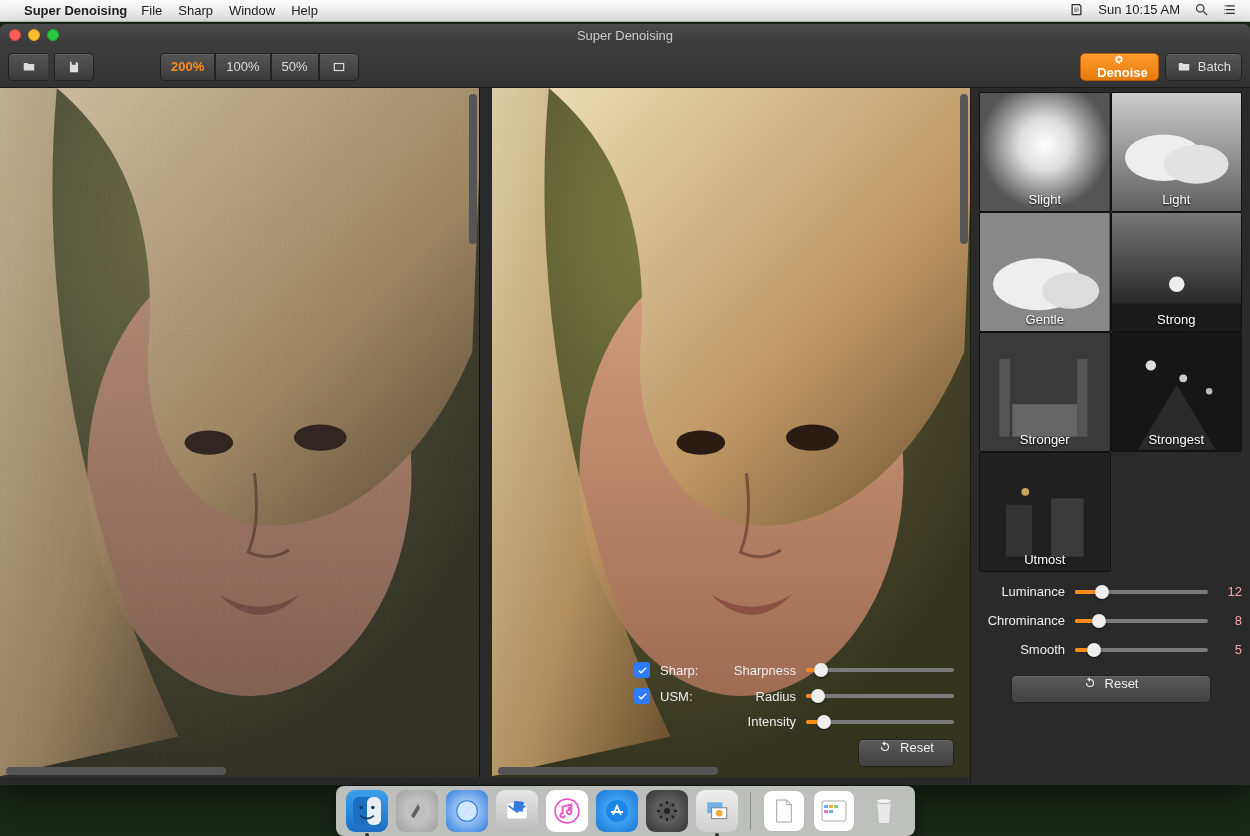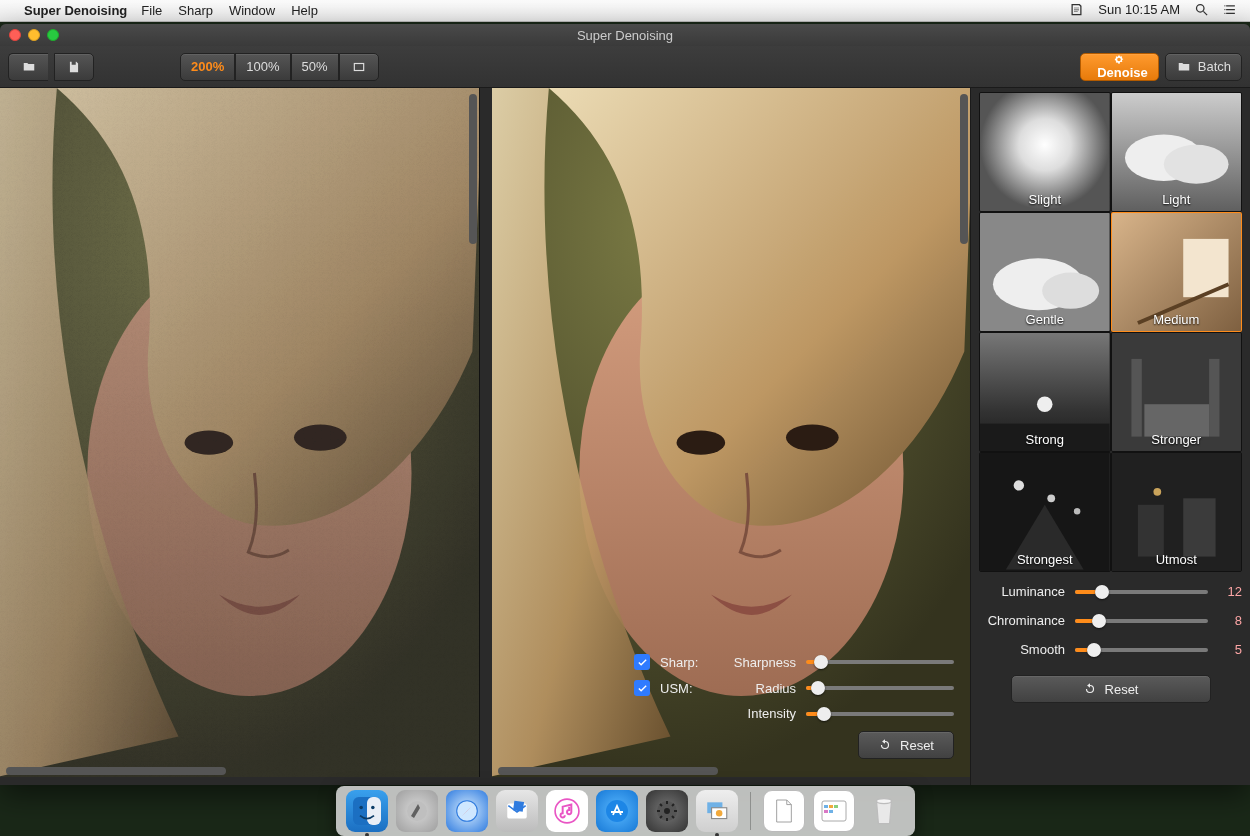--- a/index.html
+++ b/index.html
@@ -22,21 +22,21 @@
 .tl { width:12px; height:12px; border-radius:50%; }
 .tl.r { background:#ff5f57; border:1px solid #e0443e; }
 .tl.y { background:#ffbd2e; border:1px solid #dea123; }
 .tl.g { background:#28c940; border:1px solid #1dac2c; }
 .titlebar .title { margin:0 auto; color:#ccc; font-size:13px; }
 
 .toolbar { height:42px; background:linear-gradient(#3d3d3d,#323232); border-bottom:1px solid #1a1a1a; display:flex; align-items:center; padding:0 8px; gap:6px; }
 .tbtn { height:28px; min-width:40px; padding:0 10px; background:linear-gradient(#555,#3b3b3b); border:1px solid #222; border-radius:5px; display:flex; align-items:center; justify-content:center; color:#ddd; font-size:13px; cursor:pointer; box-shadow:inset 0 1px 0 rgba(255,255,255,.08); }
 .tbtn.group-l { border-radius:5px 0 0 5px; border-right:none; }
 .tbtn.group-r { border-radius:0 5px 5px 0; }
-.zoomgroup { display:flex; margin-left:80px; }
+.zoomgroup { display:flex; margin-left:60px; }
 .zoomgroup .seg { border-radius:0; border-right:1px solid #222; }
 .zoomgroup .seg:first-child { border-radius:5px 0 0 5px; }
 .zoomgroup .seg:last-child { border-radius:0 5px 5px 0; border-right:1px solid #222; }
 .zoomgroup .seg.active { color:#ff8c1a; font-weight:700; }
 .toolbar svg { width:16px; height:14px; fill:#ddd; }
 .toolbar .tab-right { margin-left:auto; display:flex; gap:6px; }
 .toolbar .tab-right .tbtn.active { background:linear-gradient(#ff9a2e,#e77b0b); color:#fff; border-color:#b35b00;flex-direction:column; }
 .toolbar .tab-right .tbtn.active svg { fill:#fff; }
 
 
@@ -46,32 +46,32 @@
 .pane.left { border-right:1px solid #111; }
 .pane .scroll-v { position:absolute; right:2px; top:6px; width:8px; height:150px; background:#555; border-radius:4px; }
 .pane .scroll-h { position:absolute; left:6px; right:12px; bottom:2px; height:8px; }
 .pane .scroll-h .thumb { width:220px; height:8px; background:#555; border-radius:4px; }
 
 
 .face { width:100%; height:100%; }
 .face.orig { filter:saturate(.85) contrast(.9); }
 .face.proc { filter:blur(0px) saturate(1.05); }
 
-.overlay-controls { position:absolute; right:16px; bottom:18px; width:320px; color:#eee; font-size:13px; }
+.overlay-controls { position:absolute; right:16px; bottom:10px; width:320px; color:#eee; font-size:13px; }
 .overlay-controls .row { display:flex; align-items:center; gap:10px; margin-bottom:10px; }
 .overlay-controls .row .chk { width:16px; height:16px; background:#2f7bff; border-radius:3px; display:flex; align-items:center; justify-content:center; }
 .overlay-controls .row .chk svg { width:11px; height:11px; fill:#fff; }
 .overlay-controls .row .lab { min-width:52px; }
 .overlay-controls .row .param { min-width:74px; text-align:right; }
 .overlay-controls .row .slider { flex:1; height:4px; background:#7a7a7a; border-radius:2px; position:relative; }
 .overlay-controls .row .slider .fill { position:absolute; left:0; top:0; bottom:0; background:#ff8c1a; border-radius:2px; }
 .overlay-controls .row .slider .knob { position:absolute; top:-5px; width:14px; height:14px; background:#eee; border-radius:50%; transform:translateX(-50%); box-shadow:0 1px 2px rgba(0,0,0,.6); }
 .overlay-controls .reset { margin-top:6px; margin-left:auto; width:96px; }
 
-.reset-btn { height:28px; background:linear-gradient(#5a5a5a,#414141); border:1px solid #222; border-radius:5px; display:flex; align-items:center; justify-content:center; gap:8px; color:#eee; cursor:pointer; box-shadow:inset 0 1px 0 rgba(255,255,255,.08); }
+.reset-btn { height:28px; background:linear-gradient(#5a5a5a,#414141); border:1px solid #222; border-radius:5px; display:flex; align-items:flex-start; justify-content:center; gap:8px; color:#eee; cursor:pointer; box-shadow:inset 0 1px 0 rgba(255,255,255,.08); }
 .reset-btn svg { width:14px; height:14px; fill:#eee; }
 
 
 .side { width:280px; background:#2a2a2a; border-left:1px solid #1a1a1a; display:flex; flex-direction:column; padding:4px 8px 10px; gap:8px; }
 .presets { display:grid; grid-template-columns:1fr 1fr; gap:0; }
 .preset { height:120px; border-radius:2px; position:relative; overflow:hidden; cursor:pointer; border:1px solid #111; }
 .preset.selected { outline:2px solid #ff8c1a; outline-offset:-2px; }
 .preset .cap { position:absolute; left:0; right:0; bottom:4px; text-align:center; color:#fff; font-size:13px; text-shadow:0 1px 2px #000; }
 .preset .thumb { position:absolute; inset:0; }
 
@@ -314,32 +314,20 @@
             <div class="cap">Light</div>
           </div>
           <div class="preset">
             <svg class="thumb" viewBox="0 0 100 100" preserveAspectRatio="xMidYMid slice">
               <rect width="100" height="100" fill="#888"></rect>
               <ellipse cx="45" cy="55" rx="35" ry="20" fill="#eee"></ellipse>
               <ellipse cx="70" cy="60" rx="22" ry="14" fill="#ddd"></ellipse>
             </svg>
             <div class="cap">Gentle</div>
           </div>
-          <div class="preset selected">
-            <svg class="thumb" viewBox="0 0 100 100" preserveAspectRatio="xMidYMid slice">
-              <linearGradient id="g3" x1="0" y1="0" x2="1" y2="1">
-                <stop offset="0%" stop-color="#d8b48a"></stop>
-                <stop offset="100%" stop-color="#7a5c3d"></stop>
-              </linearGradient>
-              <rect width="100" height="100" fill="url(#g3)"></rect>
-              <rect x="55" y="20" width="35" height="45" fill="#f3e5cf"></rect>
-              <line x1="20" y1="85" x2="90" y2="55" stroke="#5b4024" stroke-width="3"></line>
-            </svg>
-            <div class="cap">Medium</div>
-          </div>
           <div class="preset">
             <svg class="thumb" viewBox="0 0 100 100" preserveAspectRatio="xMidYMid slice">
               <linearGradient id="g4" x1="0" y1="0" x2="0" y2="1">
                 <stop offset="0%" stop-color="#777"></stop>
                 <stop offset="60%" stop-color="#333"></stop>
                 <stop offset="100%" stop-color="#111"></stop>
               </linearGradient>
               <rect width="100" height="100" fill="url(#g4)"></rect>
               <circle cx="50" cy="55" r="6" fill="#eee"></circle>
               <rect y="70" width="100" height="30" fill="#1a1a1a"></rect>

